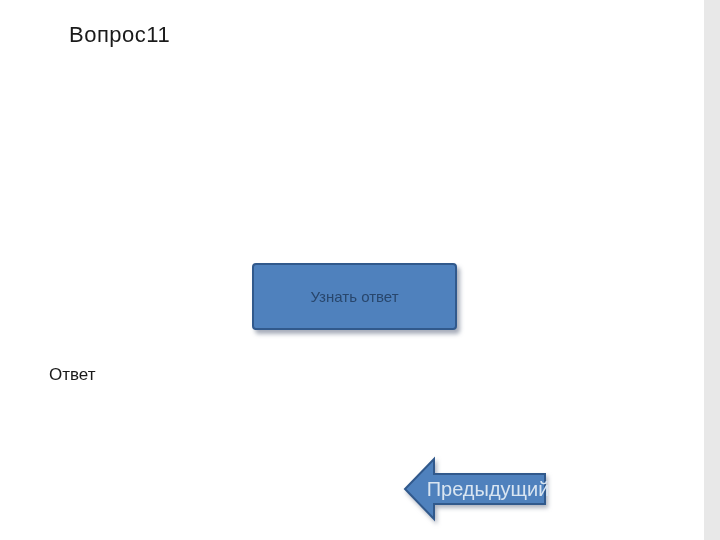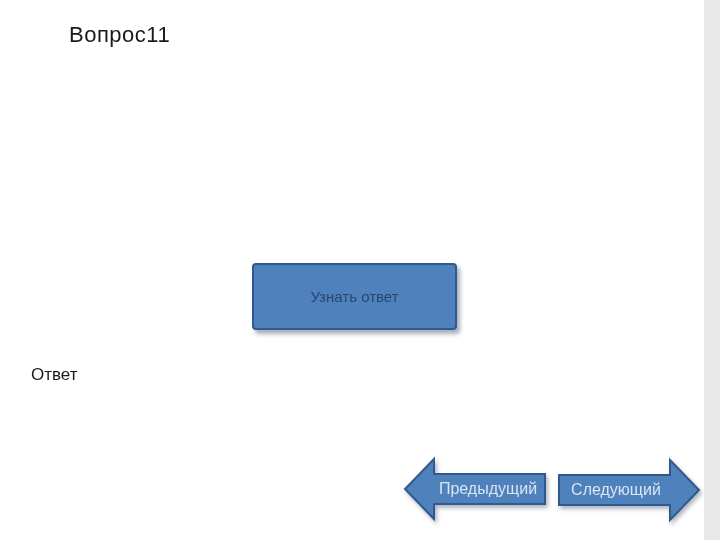--- a/index.html
+++ b/index.html
@@ -45,21 +45,21 @@
     color: var(--button-text);
     font-family: "Liberation Sans", "DejaVu Sans", sans-serif;
     font-size: 15px;
     cursor: pointer;
     display: flex;
     align-items: center;
     justify-content: center;
   }
   .answer-label {
     position: absolute;
-    left: 31px;
+    left: 49px;
     top: 365px;
     font-size: 17px;
     color: var(--title-text);
   }
   .nav-arrow {
     position: absolute;
     width: 142px;
     height: 62px;
     cursor: pointer;
   }
@@ -79,21 +79,21 @@
     stroke-width: 2;
     stroke-linejoin: miter;
   }
   .arrow-label {
     position: absolute;
     top: 0;
     height: 62px;
     display: flex;
     align-items: center;
     justify-content: center;
-    font-size: 16px;
+    font-size: 20px;
     color: var(--arrow-text);
     white-space: nowrap;
     pointer-events: none;
   }
   .arrow-label.prev-label { left: 28px; right: 2px; }
   .arrow-label.next-label { left: 2px; right: 28px; }
 </style>
 </head>
 <body>
 
@@ -105,20 +105,14 @@
 
   <div class="answer-label">Ответ</div>
 
   <div class="nav-arrow prev">
     <svg viewBox="0 0 142 62">
       <polygon class="arrow-shape" points="141,16 30,16 30,1 1,31 30,61 30,46 141,46"></polygon>
     </svg>
     <span class="arrow-label prev-label">Предыдущий</span>
   </div>
 
-  <div class="nav-arrow next">
-    <svg viewBox="0 0 142 62">
-      <polygon class="arrow-shape" points="1,16 112,16 112,1 141,31 112,61 112,46 1,46"></polygon>
-    </svg>
-    <span class="arrow-label next-label">Следующий</span>
-  </div>
 
 </div>
 
 </body></html>

